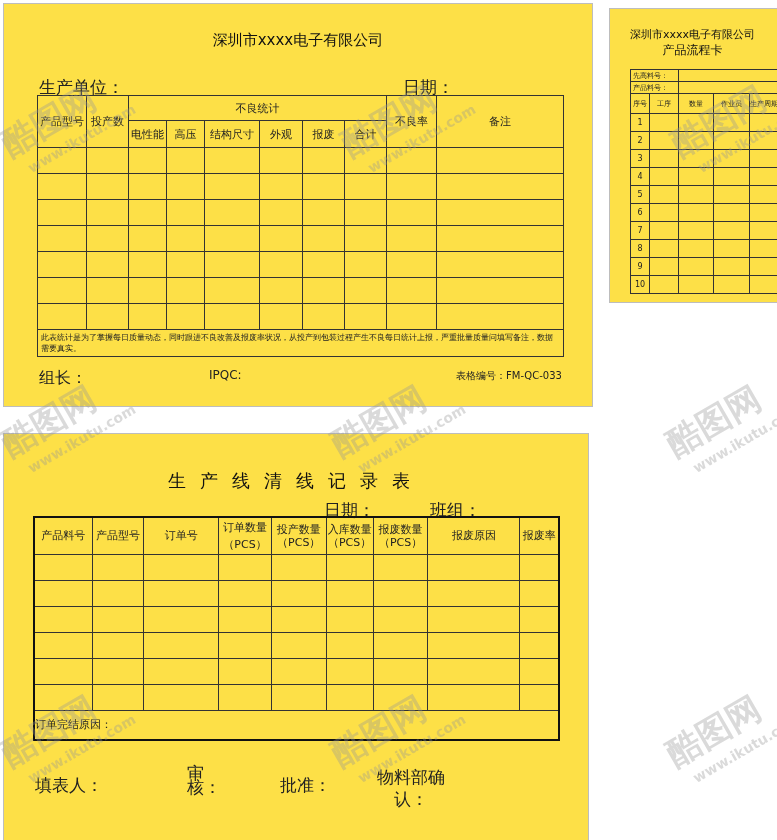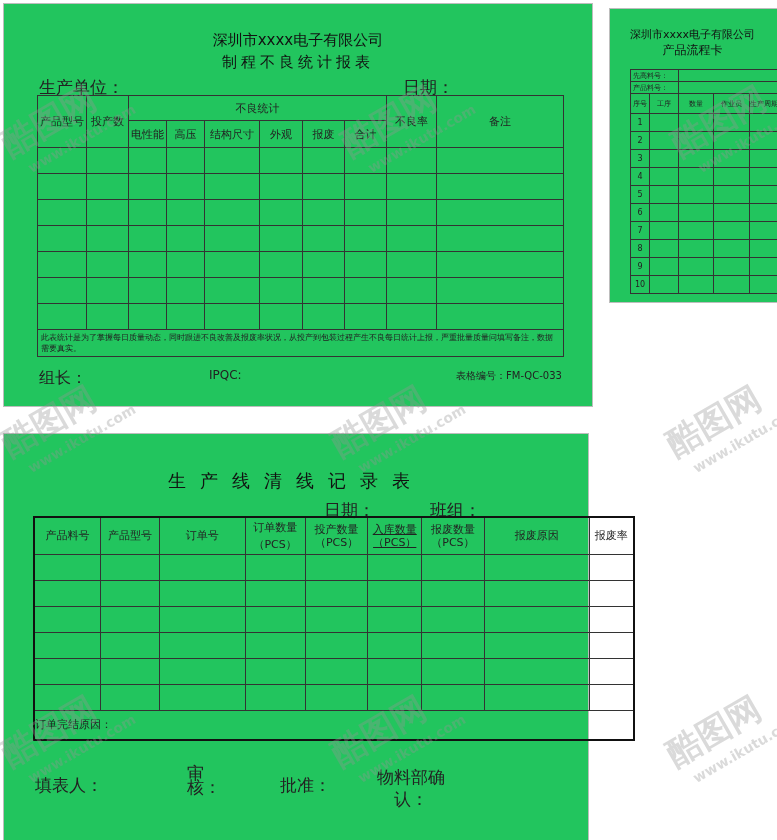--- a/index.html
+++ b/index.html
@@ -1,32 +1,31 @@
 <!DOCTYPE html>
 <html><head>
 <meta charset="utf-8">
 <style>
   html,body{margin:0;padding:0;}
   body{width:777px;height:840px;position:relative;background:#fff;overflow:hidden;
        font-family:"DejaVu Sans","Liberation Sans",sans-serif;color:#222;}
-  .sheet{position:absolute;background:#22c55e;border:1px solid #bdbdbd;box-sizing:border-box;}
+  .sheet{position:absolute;background:#fde047;border:1px solid #bdbdbd;box-sizing:border-box;}
   .title{position:absolute;left:0;right:0;text-align:center;color:#111;}
   .lbl{position:absolute;font-size:17px;color:#222;white-space:nowrap;}
   table.grid{position:absolute;border-collapse:collapse;table-layout:fixed;}
   table.grid td{border:1px solid #333;font-size:11px;text-align:center;vertical-align:middle;padding:0;color:#222;overflow:hidden;}
   .wm{position:absolute;color:rgba(150,150,150,0.35);font-weight:bold;transform:rotate(-30deg);white-space:nowrap;pointer-events:none;}
   .wm .big{font-size:34px;display:block;}
   .wm .small{font-size:14px;display:block;margin-left:10px;}
 </style>
 </head>
 <body>
 
 <div class="sheet" style="left:3px;top:3px;width:590px;height:404px;">
   <div class="title" style="top:27px;font-size:15px;">深圳市xxxx电子有限公司</div>
-  <div class="title" style="top:49px;font-size:15px;letter-spacing:4px;">制程不良统计报表</div>
   <div class="lbl" style="left:35px;top:72px;">生产单位：</div>
   <div class="lbl" style="left:399px;top:72px;">日期：</div>
 
   <table class="grid" style="left:33px;top:91px;width:526px;">
     <colgroup>
       <col style="width:49px">
         <col style="width:42px">
         <col style="width:38px">
         <col style="width:38px">
         <col style="width:55px">
@@ -246,42 +245,42 @@
         </tr>
   </tbody>
     </table>
 </div>
 
 <div class="sheet" style="left:3px;top:433px;width:586px;height:410px;">
   <div class="title" style="top:35px;font-size:18px;letter-spacing:14px;">生产线清线记录表</div>
   <div class="lbl" style="left:320px;top:65px;">日期：</div>
   <div class="lbl" style="left:426px;top:65px;">班组：</div>
 
-  <table class="grid" style="left:29px;top:82px;width:602px;border:2px solid #111;">
+  <table class="grid" style="left:29px;top:82px;width:527px;border:2px solid #111;">
     <colgroup>
       <col style="width:52px">
         <col style="width:46px">
         <col style="width:67px">
         <col style="width:47px">
         <col style="width:49px">
         <col style="width:42px">
         <col style="width:49px">
         <col style="width:82px">
         <col style="width:35px">
     </colgroup>
     <tbody>
         <tr style="height:37px">
       <td>产品料号</td>
       <td>产品型号</td>
       <td>订单号</td>
       <td style="white-space:pre-line;line-height:17px;">订单数量
 （PCS）</td>
       <td style="white-space:pre-line;line-height:13px;">投产数量
 （PCS）</td>
-      <td style="white-space:pre-line;line-height:13px;text-decoration:underline;">入库数量
+      <td style="white-space:pre-line;line-height:13px;">入库数量
 （PCS）</td>
       <td style="white-space:pre-line;line-height:13px;">报废数量
 （PCS）</td>
       <td>报废原因</td>
       <td>报废率</td>
     </tr>
     <tr style="height:26px">
           <td></td>
           <td></td>
           <td></td>

